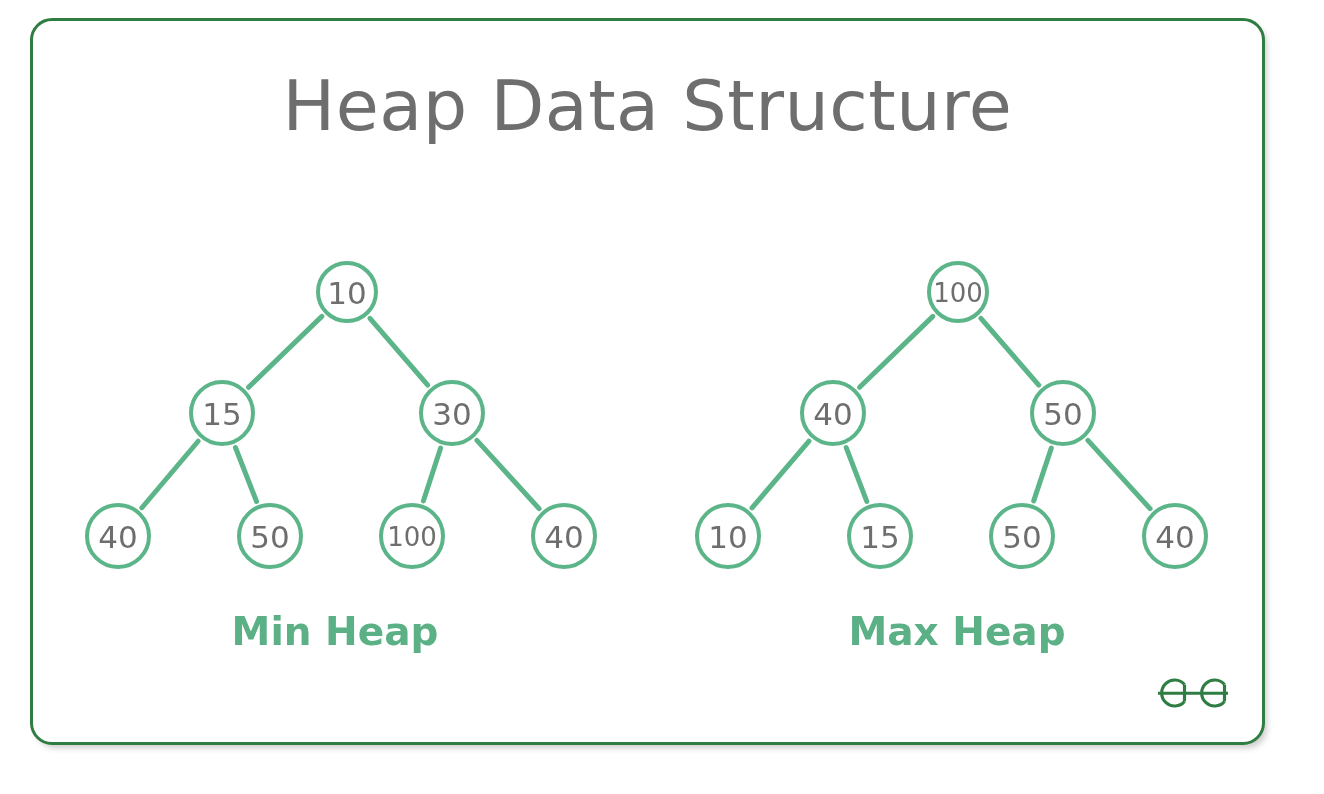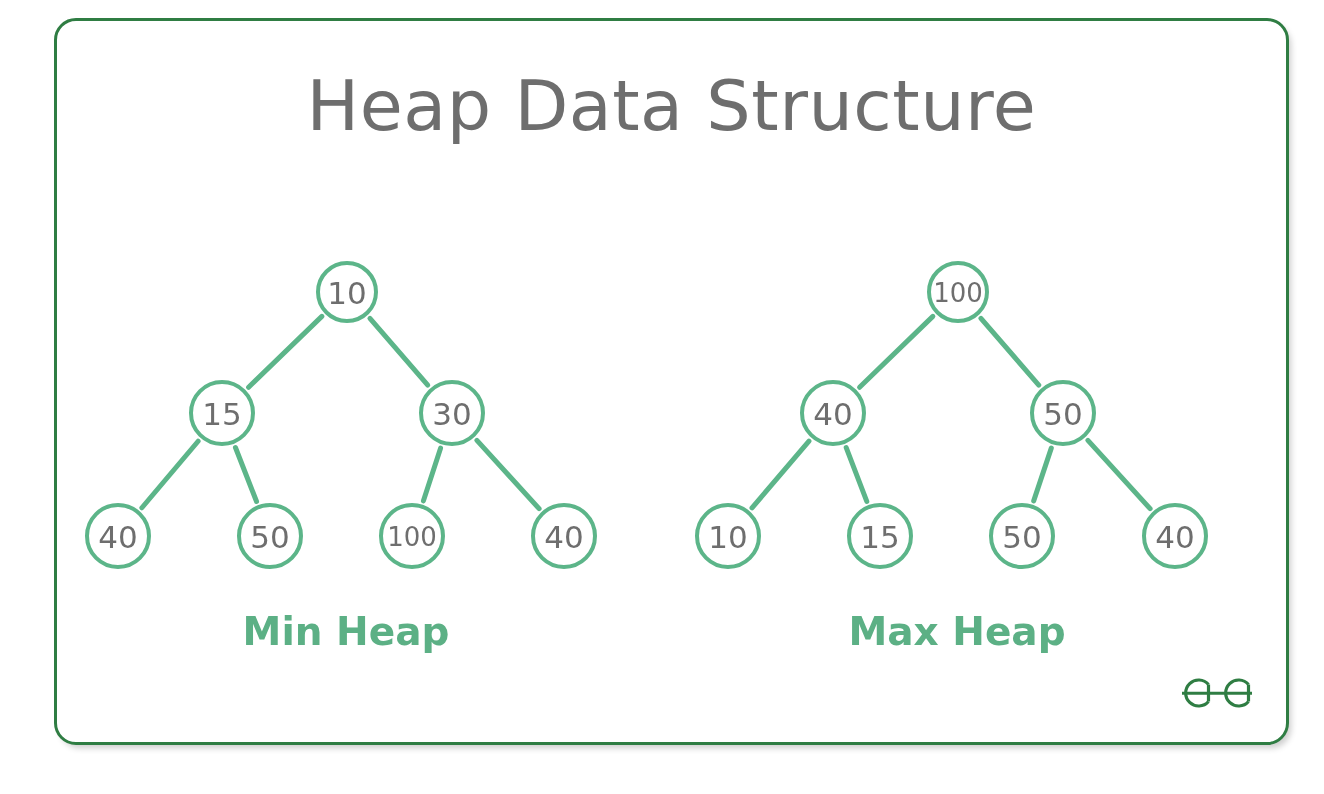--- a/index.html
+++ b/index.html
@@ -26,21 +26,20 @@
     position: absolute;
     left: 30px;
     top: 18px;
     width: 1235px;
     height: 727px;
     background: #ffffff;
     border: 3px solid #2f7d43;
     border-radius: 22px;
     box-sizing: border-box;
     box-shadow: 4px 5px 6px -2px rgba(0,0,0,0.20);
-    margin-left: 24px;
   }
 
   
   .title {
     position: absolute;
     left: 0;
     top: 44px;
     width: 100%;
     text-align: center;
     font-size: 70px;
@@ -82,21 +81,21 @@
   
   .heap-caption {
     position: absolute;
     font-size: 39px;
     font-weight: bold;
     color: #5cb085;
     white-space: nowrap;
     transform: translateX(-50%);
     font-family: "DejaVu Sans", "Liberation Sans", sans-serif;
   }
-  #caption-min { left: 346px; top: 609px; }
+  #caption-min { left: 335px; top: 609px; }
   #caption-max { left: 957px; top: 609px; text-align: right; }
 
   
   .watermark {
     position: absolute;
     right: 30px;
     bottom: 28px;
     width: 78px;
     height: 42px;
   }

